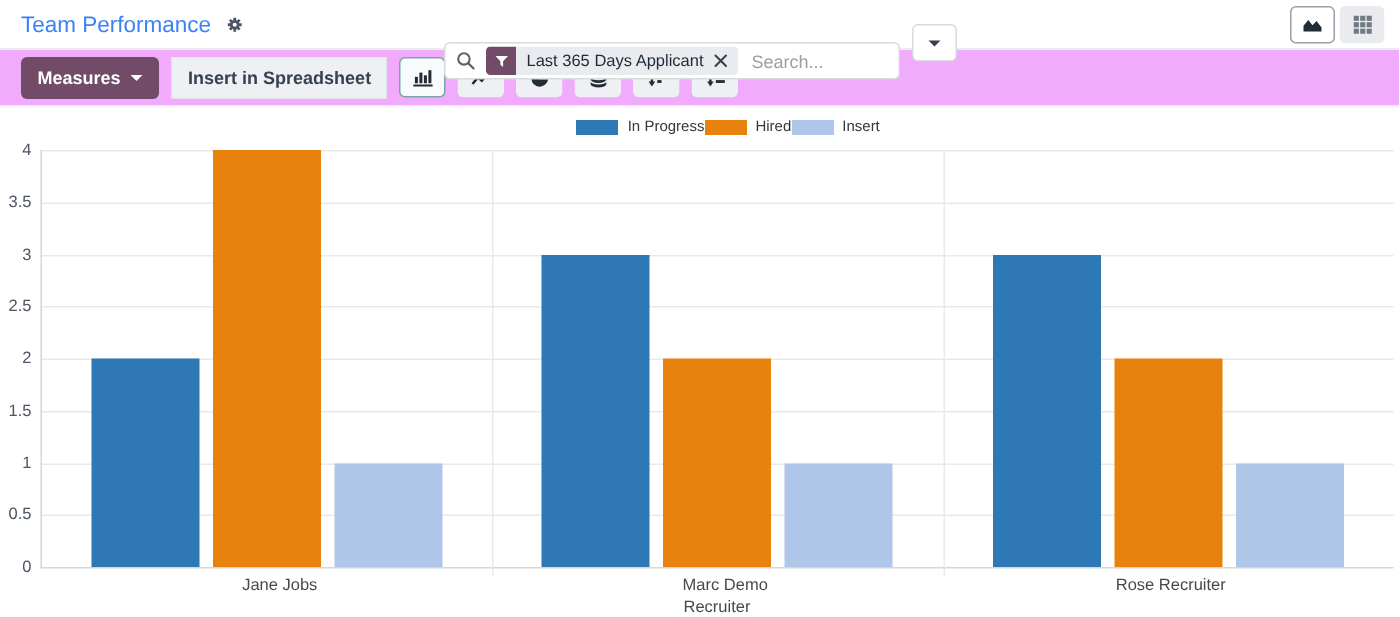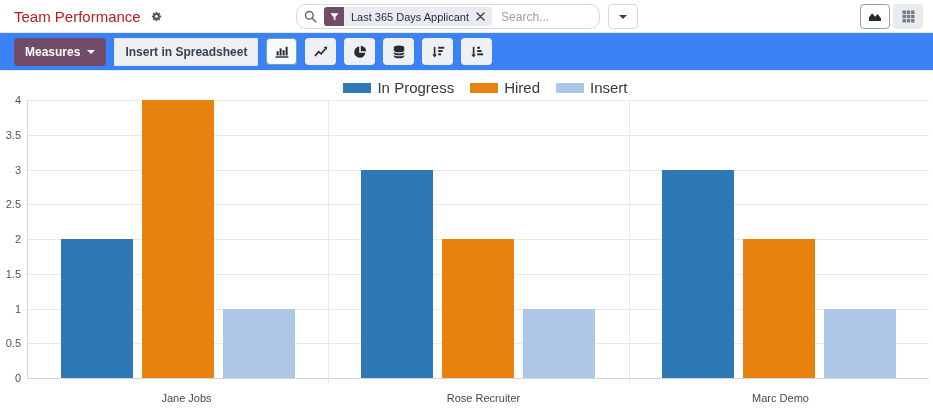--- a/index.html
+++ b/index.html
@@ -3,71 +3,71 @@
 <meta charset="utf-8">
 <style>
   html,body{margin:0;padding:0;background:#fff;}
   .app{width:933px;height:411px;position:relative;background:#fff;overflow:hidden;
        font-family:"Liberation Sans",sans-serif;-webkit-font-smoothing:antialiased;}
   button{font-family:inherit;cursor:pointer;}
 
   
   .topbar{height:33px;border-bottom:1px solid #e8eaed;display:flex;align-items:center;
           padding:0 10px 0 14px;position:relative;box-sizing:border-box;background:#fff;}
-  .page-title{font-size:15px;color:#b91c1c;}
+  .page-title{font-size:15px;color:#3b82f6;}
   .gear-btn{margin-left:9px;background:none;border:none;padding:0;display:flex;align-items:center;}
 
   .search-group{position:absolute;left:296px;top:4px;display:flex;gap:8px;align-items:center;}
-  .search-box{width:304px;height:25px;border:1px solid #d8dadd;border-radius:10px;background:#fff;
-              display:flex;align-items:center;padding:0 7px;gap:7px;box-sizing:border-box;}
+  .search-box{width:304px;height:25px;border:1px solid #d8dadd;border-radius:4px;background:#fff;
+              display:flex;align-items:center;padding:0 7px;gap:7px;box-sizing:border-box;margin-top:24px;}
   .facet{display:flex;align-items:stretch;height:19px;border-radius:3px;overflow:hidden;flex:none;}
   .facet-icon{width:20px;background:#714B67;display:flex;align-items:center;justify-content:center;}
   .facet-body{background:#e9ebef;display:flex;align-items:center;gap:7px;padding:0 7px;
               font-size:11px;color:#1f2937;white-space:nowrap;}
   .facet-x{background:none;border:none;padding:0;display:flex;align-items:center;}
   .search-input{border:none;outline:none;flex:1;min-width:0;font-size:12px;color:#374151;background:transparent;}
   .search-input::placeholder{color:#9aa0a6;}
   .dropdown-toggle{width:30px;height:25px;border:1px solid #d8dadd;border-radius:4px;background:#fff;
                    display:flex;align-items:center;justify-content:center;}
   .caret{width:0;height:0;border:4px solid transparent;border-bottom:none;}
   .caret.dark{border-top-color:#374151;}
   .caret.light{border-top-color:#fff;}
 
   .view-switcher{margin-left:auto;display:flex;gap:3px;}
   .vs-btn{width:30px;height:25px;display:flex;align-items:center;justify-content:center;
           border-radius:4px;border:1px solid transparent;background:#e9ebee;padding:0;}
   .vs-btn.active{background:#fff;border-color:#97a1a7;}
 
   
   .control-row{height:38px;border-bottom:1px solid #eceef1;display:flex;align-items:center;
-               padding:0 14px;gap:8px;box-sizing:border-box;background:#3b82f6;}
+               padding:0 14px;gap:8px;box-sizing:border-box;background:#f0abfc;}
   .btn-primary{background:#714B67;color:#fff;font-size:12px;font-weight:700;border:none;
                border-radius:4px;padding:7px 11px;display:flex;align-items:center;gap:7px;}
   .btn-secondary{background:#eff0f3;color:#374151;font-size:12px;font-weight:700;
                  border:1px solid #e4e6ea;border-radius:0;padding:6px 10px;}
   .icon-btn{width:31px;height:27px;border-radius:4px;border:1px solid transparent;background:#eff0f3;
             display:flex;align-items:center;justify-content:center;padding:0;}
   .icon-btn.active{background:#f7fbfb;border-color:#7aa5a8;}
 
   
   .chart-section{position:relative;height:340px;background:#fff;}
   .chart-legend{position:absolute;top:8px;left:42px;right:4px;display:flex;justify-content:center;
-                gap:16px;align-items:center;font-size:15px;color:#33383d;}
+                align-items:center;font-size:10px;color:#33383d;}
   .legend-item{display:flex;align-items:center;}
   .legend-swatch{display:inline-block;width:28px;height:10px;margin-right:6px;}
   .plot-area{position:absolute;left:27px;top:29px;right:4px;height:278px;
              border-left:1px solid #d6d6d6;border-bottom:1px solid #d6d6d6;}
   .gridline{position:absolute;left:0;right:0;height:1px;background:#e9e9e9;}
   .vsep{position:absolute;top:0;height:284px;width:1px;background:#e9e9e9;}
   .groups{position:absolute;left:0;right:0;top:0;bottom:0;display:flex;}
   .group{flex:1;display:flex;align-items:flex-end;justify-content:center;gap:9px;height:100%;}
   .bar{width:72px;}
   .y-axis{position:absolute;left:0;top:29px;width:21px;height:278px;}
   .y-tick{position:absolute;right:0;transform:translateY(-50%);font-size:11px;color:#4b5563;}
-  .x-axis{position:absolute;left:38px;right:4px;top:313px;display:flex;margin-top:8px;}
+  .x-axis{position:absolute;left:38px;right:4px;top:313px;display:flex;}
   .x-tick{flex:1;text-align:center;font-size:11px;color:#45494e;}
   .x-axis-title{position:absolute;left:27px;right:4px;top:328px;text-align:center;
                 font-size:11px;color:#45494e;}
 </style>
 </head>
 <body>
 
 <div class="app">
 
   <div class="topbar">
@@ -249,18 +249,19 @@
           </div>
           <div class="group">
             <div class="bar" style="height: 75%; background: rgb(46, 120, 181);"></div>
             <div class="bar" style="height: 50%; background: rgb(232, 130, 14);"></div>
             <div class="bar" style="height: 25%; background: rgb(174, 198, 232);"></div>
           </div>
         </div>
       </div>
     <div class="x-axis">
         <div class="x-tick">Jane Jobs</div>
+        <div class="x-tick">Marc Demo</div>
         <div class="x-tick">Rose Recruiter</div>
-        <div class="x-tick">Marc Demo</div>
-      </div>
+      </div>
+    <div class="x-axis-title">Recruiter</div>
   </div>
 
 </div>
 
 </body></html>

